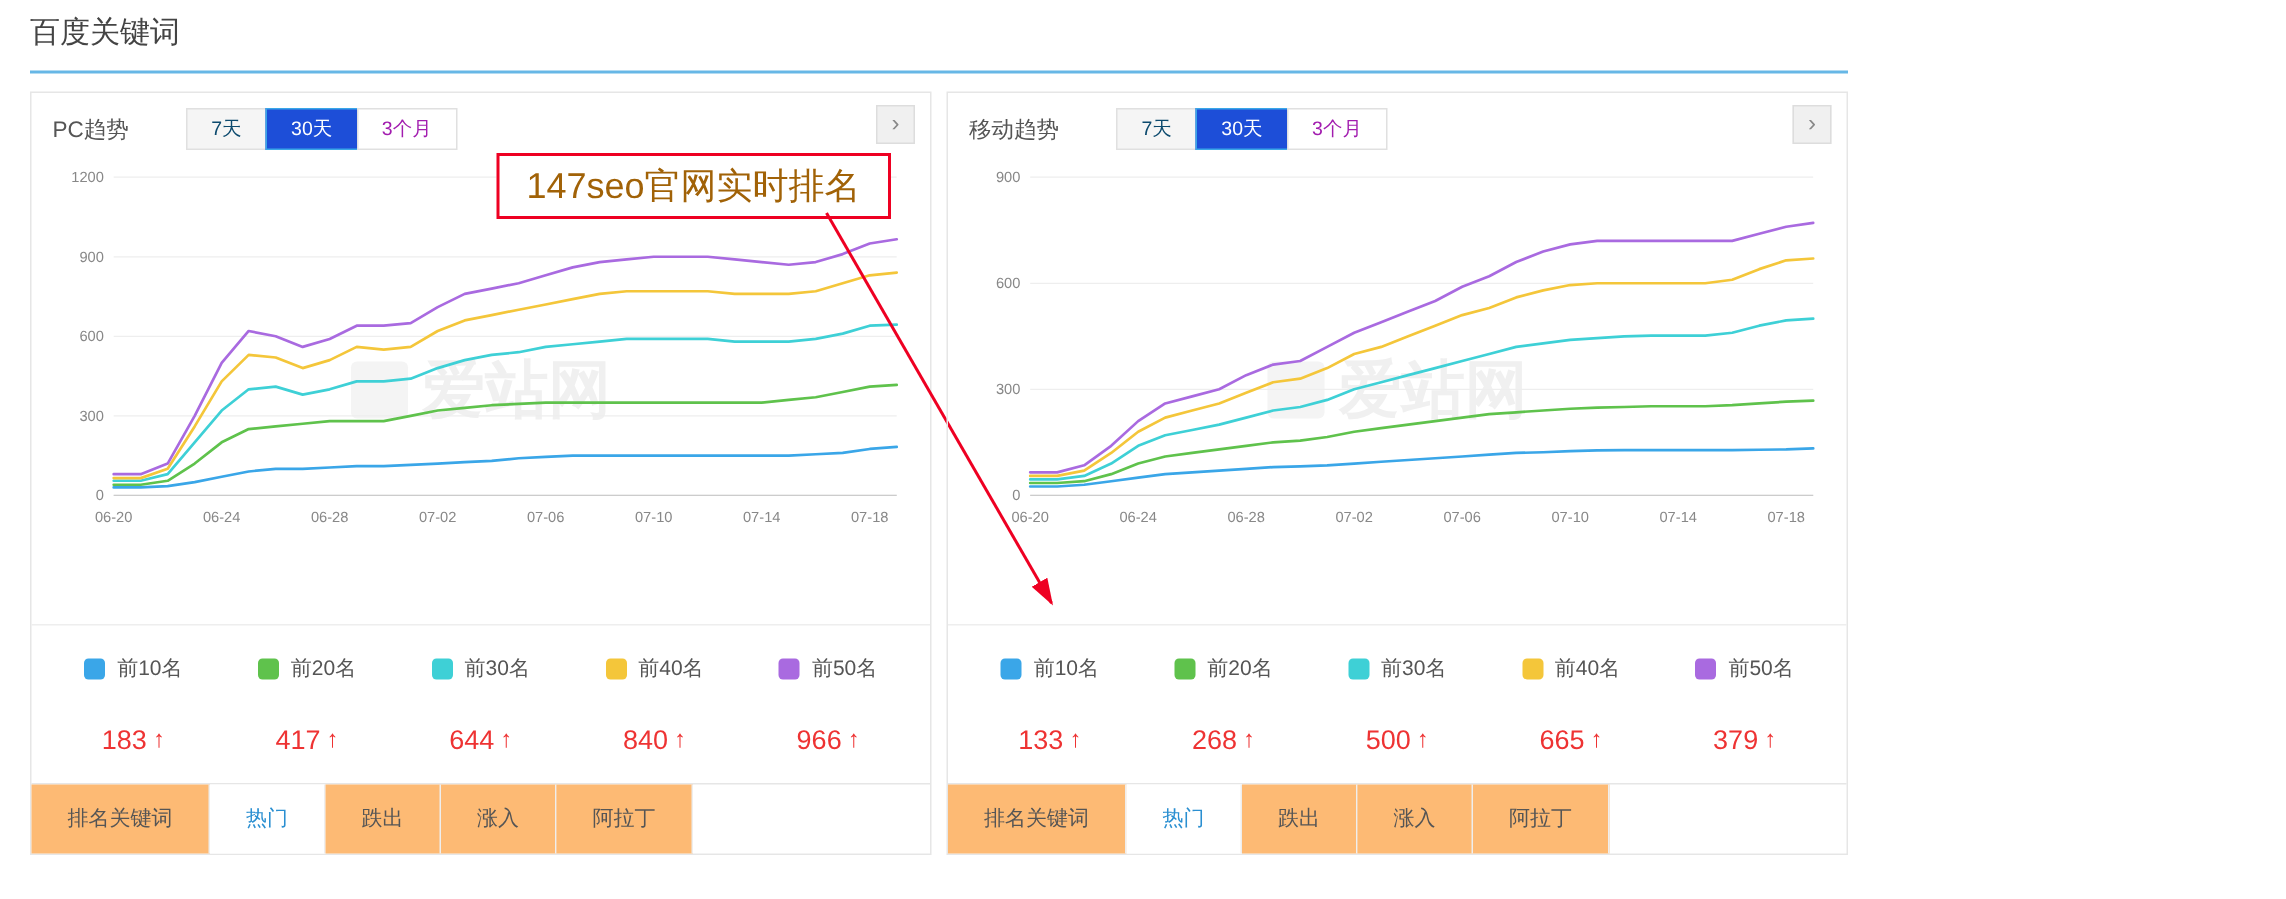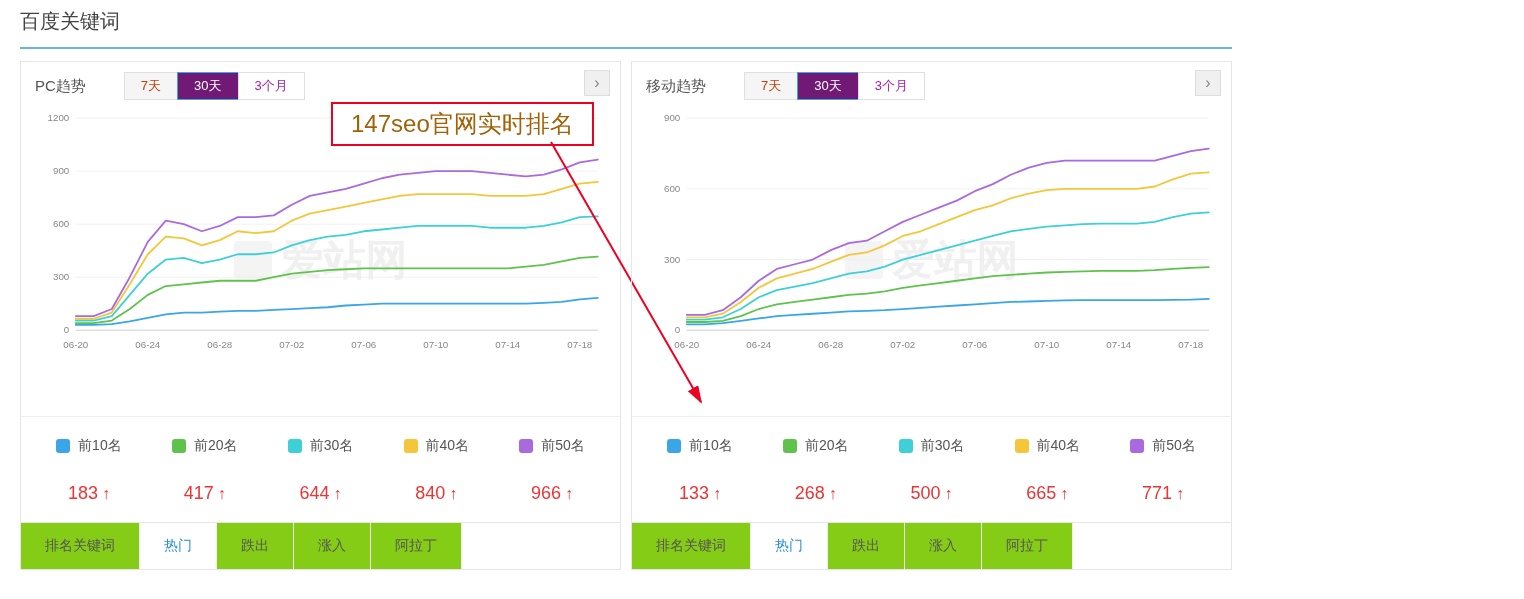--- a/index.html
+++ b/index.html
@@ -5,40 +5,40 @@
   * { box-sizing: border-box; margin: 0; padding: 0; }
   body { font-family: "Microsoft YaHei", Arial, sans-serif; font-size: 13px; color: #333; background: #fff; }
   .page { width: 1252px; padding: 0 20px 0 20px; }
   .page-title { font-size: 20px; font-weight: 400; color: #444; padding: 8px 0 12px 0; }
   .divider { height: 2px; background: #67b7e6; margin-bottom: 12px; }
   .panels { display: flex; gap: 10px; }
   .panel { flex: 1; border: 1px solid #e6e6e6; position: relative; }
   .panel-head { display: flex; align-items: center; padding: 10px 14px; gap: 28px; position: relative; }
   .panel-title { font-size: 15px; color: #555; margin-right: 10px; }
   .seg { display: flex; }
-  .seg button { border: 1px solid #e0e0e0; background: #f5f5f5; color: #c2410c; font-size: 13px; padding: 4px 16px; cursor: pointer; margin-left: -1px; }
+  .seg button { border: 1px solid #e0e0e0; background: #f5f5f5; color: #0c4a6e; font-size: 13px; padding: 4px 16px; cursor: pointer; margin-left: -1px; }
   .seg button:first-child { margin-left: 0; }
-  .seg button.active { background: #701a75; color: #fff; border-color: #3aa6e8; }
+  .seg button.active { background: #1d4ed8; color: #fff; border-color: #3aa6e8; }
   .seg button.link { background: #fff; color: #a21caf; }
   .nav-next { position: absolute; right: 10px; top: 8px; width: 26px; height: 26px; border: 1px solid #ddd; background: #f0f0f0; color: #888; font-size: 16px; display:flex; align-items:center; justify-content:center; cursor:pointer; }
   .annot-box { position: absolute; border: 2px solid #e02; color: #a16207; font-size: 24px; font-weight: 500; padding: 4px 18px; background: #fff; }
   .annot-arrow { position: absolute; pointer-events: none; }
   .chart-wrap { position: relative; padding: 0 14px 6px 14px; }
   .chart-area { position: relative; height: 300px; }
   .chart-area svg { position: absolute; inset: 0; }
   .watermark { position: absolute; left: 50%; top: 50%; transform: translate(-50%,-50%); color: #f0f0f0; font-size: 42px; font-weight: 600; pointer-events:none; display:flex; align-items:center; gap:10px;}
   .watermark .sq { width: 38px; height: 38px; background:#f4f4f4; border-radius:4px; position:relative;}
   .legend { display: flex; justify-content: space-around; padding: 20px 10px 18px 10px; border-top: 1px solid #eee; }
   .legend .it { display: flex; align-items: center; gap: 8px; color: #555; font-size: 14px; }
   .swatch { width: 14px; height: 14px; border-radius: 3px; display:inline-block; }
   .stats { display: flex; justify-content: space-around; padding: 10px 10px 18px 10px; }
   .stats .s { color: #e33; font-size: 18px; display:flex; align-items:center; gap:4px;}
   .stats .s .arr { color:#e33; font-size:16px; }
   .tabs { display: flex; border-top: 1px solid #e6e6e6; }
-  .tabs .tab { padding: 14px 24px; font-size: 14px; color: #555; cursor: pointer; background: #84cc16; border-right: 1px solid #eee; }
+  .tabs .tab { padding: 14px 24px; font-size: 14px; color: #555; cursor: pointer; background: #fdba74; border-right: 1px solid #eee; }
   .tabs .tab.active { color: #2a8fd1; background:#fff; }
 </style>
 </head>
 <body>
 
 <div class="page">
   <div class="page-title">百度关键词</div>
   <div class="divider"></div>
   <div class="panels" id="panels">
       <div class="panel">
@@ -221,21 +221,21 @@
           </div>
           <div class="s">
             <span>500</span>
             <span class="arr">↑</span>
           </div>
           <div class="s">
             <span>665</span>
             <span class="arr">↑</span>
           </div>
           <div class="s">
-            <span>771</span>
+            <span>379</span>
             <span class="arr">↑</span>
           </div>
         </div>
         <div class="tabs">
           <div class="tab ">排名关键词</div>
           <div class="tab active">热门</div>
           <div class="tab ">跌出</div>
           <div class="tab ">涨入</div>
           <div class="tab ">阿拉丁</div>
         </div>

